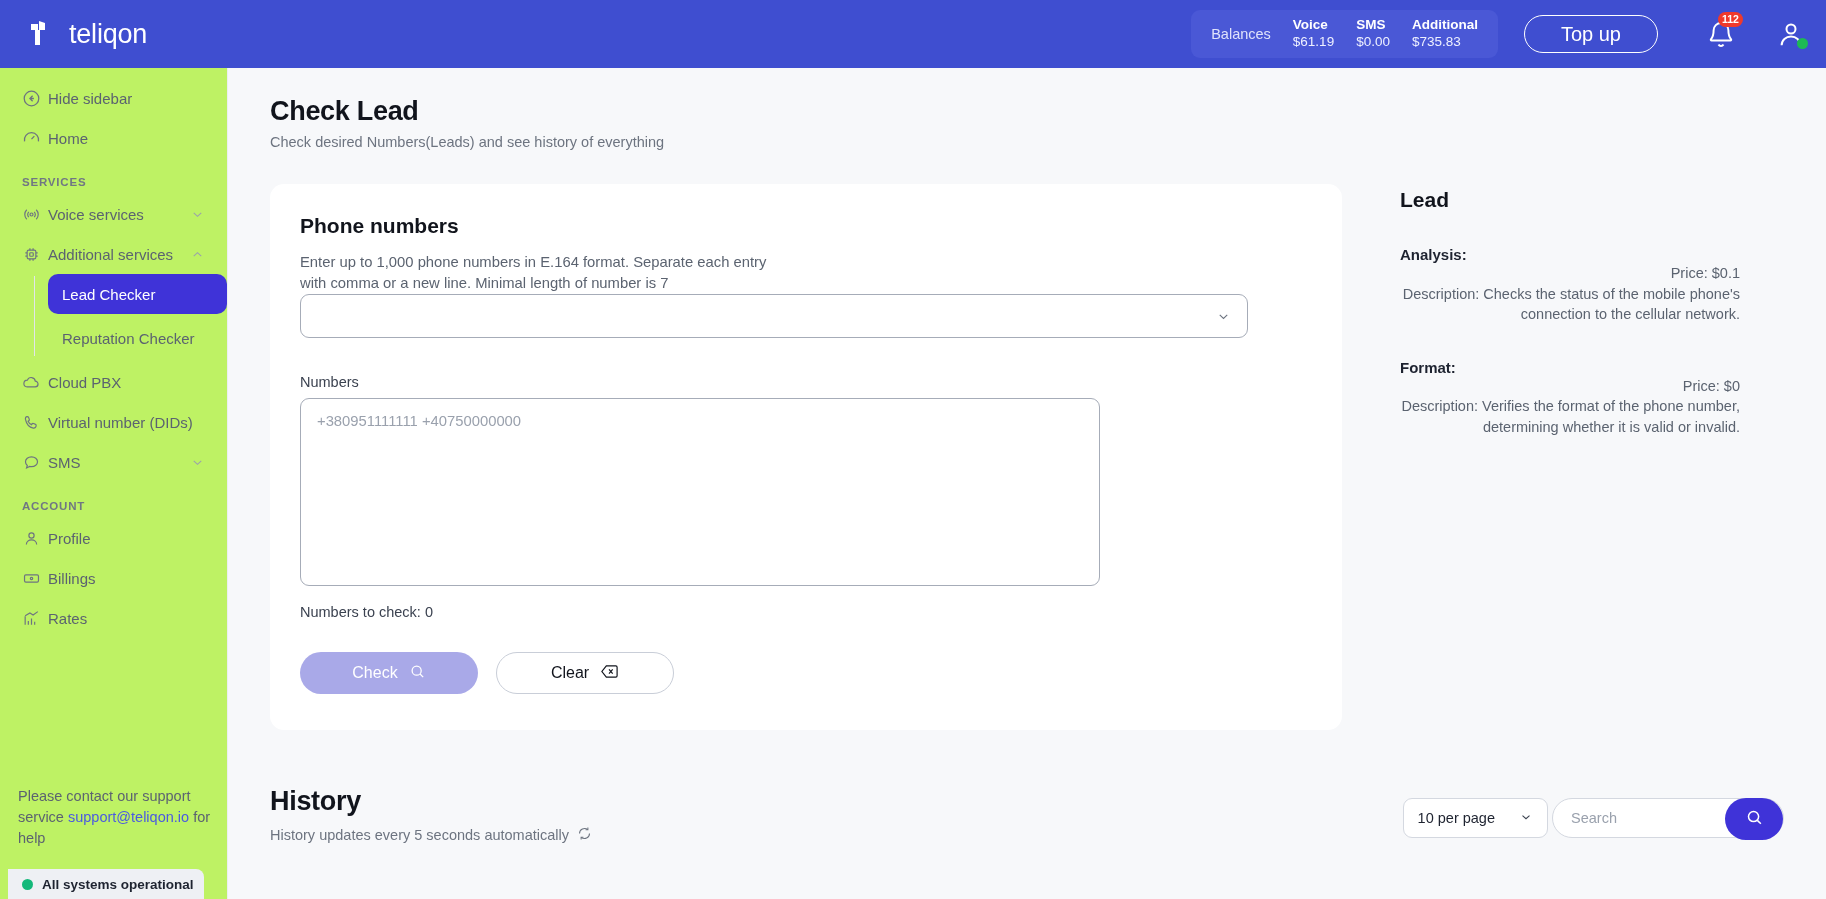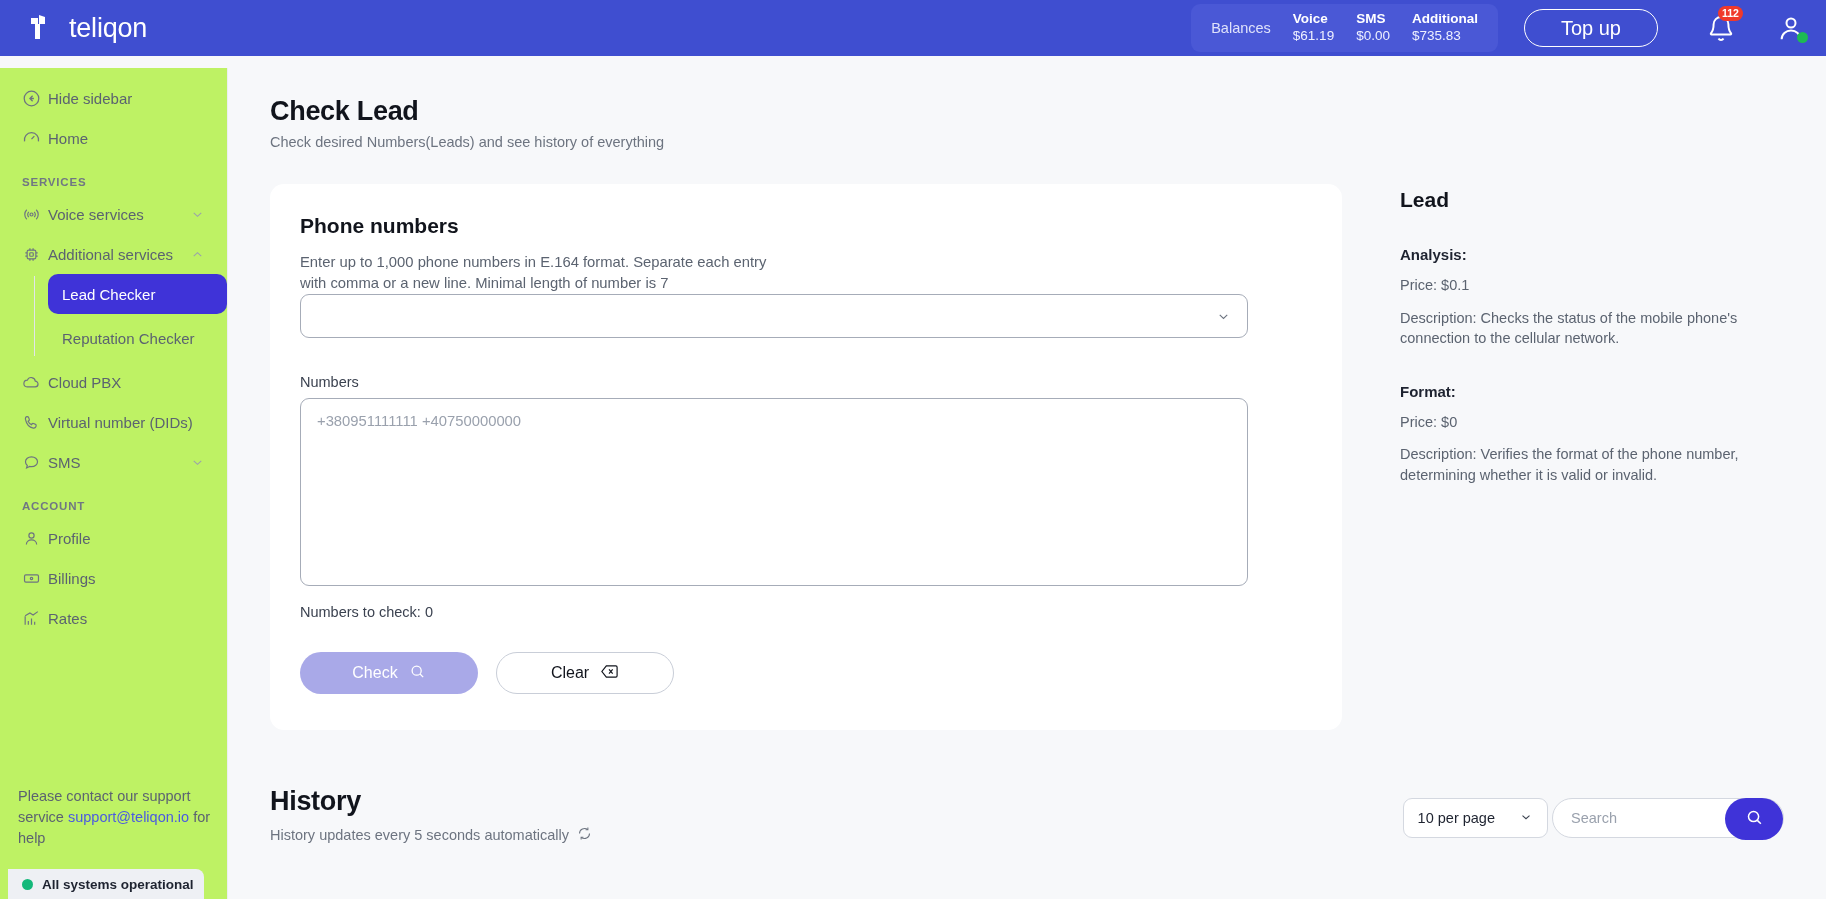--- a/index.html
+++ b/index.html
@@ -7,21 +7,21 @@
     width: 1826px; height: 899px;
     font-family: "Liberation Sans", sans-serif;
     background: #f7f8fa;
     overflow: hidden;
   }
   .app { position: relative; width: 1826px; height: 899px; }
 
   
   .topbar {
     position: absolute; top: 0; left: 0;
-    width: 1826px; height: 56px;
+    width: 1826px; height: 68px;
     background: #3f4ed0;
     display: flex; align-items: center;
     z-index: 30;
   }
   .logo-wrap { display: flex; align-items: center; gap: 9px; margin-left: 26px; }
   .logo-mark { width: 34px; height: 34px; display: block; }
   .logo-text { color: #fff; font-size: 27px; font-weight: 500; letter-spacing: -0.2px; }
 
   .topbar-right {
     margin-left: auto; display: flex; align-items: center; gap: 0; padding-right: 20px;
@@ -128,21 +128,21 @@
   .select-box {
     width: 948px; height: 44px;
     border: 1px solid #a6acb8; border-radius: 9px;
     background: #fff; display: flex; align-items: center;
     padding: 0 16px; cursor: pointer;
     font-size: 14.5px; color: #3b4250;
   }
   .select-box .sel-val { flex: 1; }
   .select-box .sel-chev { color: #6d7480; display: flex; align-items: center; }
   .textarea-box {
-    width: 948px; height: 188px;
+    width: 800px; height: 188px;
     border: 1px solid #a6acb8; border-radius: 9px;
     background: #fff; padding: 14px 16px;
     font-family: inherit; font-size: 14.8px; color: #1e2330;
     resize: none; outline: none;
   }
   .textarea-box::placeholder { color: #9aa1ad; }
   .count-line { font-size: 14.5px; color: #3b4250; margin-top: 14px; }
   .btn-row { display: flex; gap: 18px; margin-top: 32px; }
   .btn-check {
     width: 178px; height: 42px; border: none; border-radius: 24px;
@@ -153,21 +153,21 @@
   .btn-clear {
     width: 178px; height: 42px; border: 1.4px solid #c9ced8; border-radius: 24px;
     background: #fff; color: #11141c; font-size: 16px; font-family: inherit;
     display: flex; align-items: center; justify-content: center; gap: 11px;
     cursor: pointer;
   }
 
   .lead-panel { width: 440px; padding: 4px 0 0 58px; }
   .lead-title { font-size: 21px; font-weight: 700; color: #11141c; }
   .lead-h { font-size: 15px; font-weight: 700; color: #1e2330; margin-top: 34px; }
-  .lead-p { font-size: 14.5px; color: #5b6370; margin-top: 12px; line-height: 1.42; max-width: 340px; }
+  .lead-p { font-size: 14.5px; color: #5b6370; line-height: 1.42; max-width: 340px; text-align: right; }
 
   
   .history { padding: 56px 42px 0 42px; display: flex; align-items: flex-start; }
   .hist-left { flex: 1; }
   .hist-title { font-size: 27px; font-weight: 700; color: #11141c; letter-spacing: -0.3px; }
   .hist-sub {
     font-size: 14.5px; color: #6d7480; margin-top: 9px;
     display: flex; align-items: center; gap: 8px;
   }
   .hist-tools { display: flex; align-items: center; gap: 4px; margin-top: 12px; }

